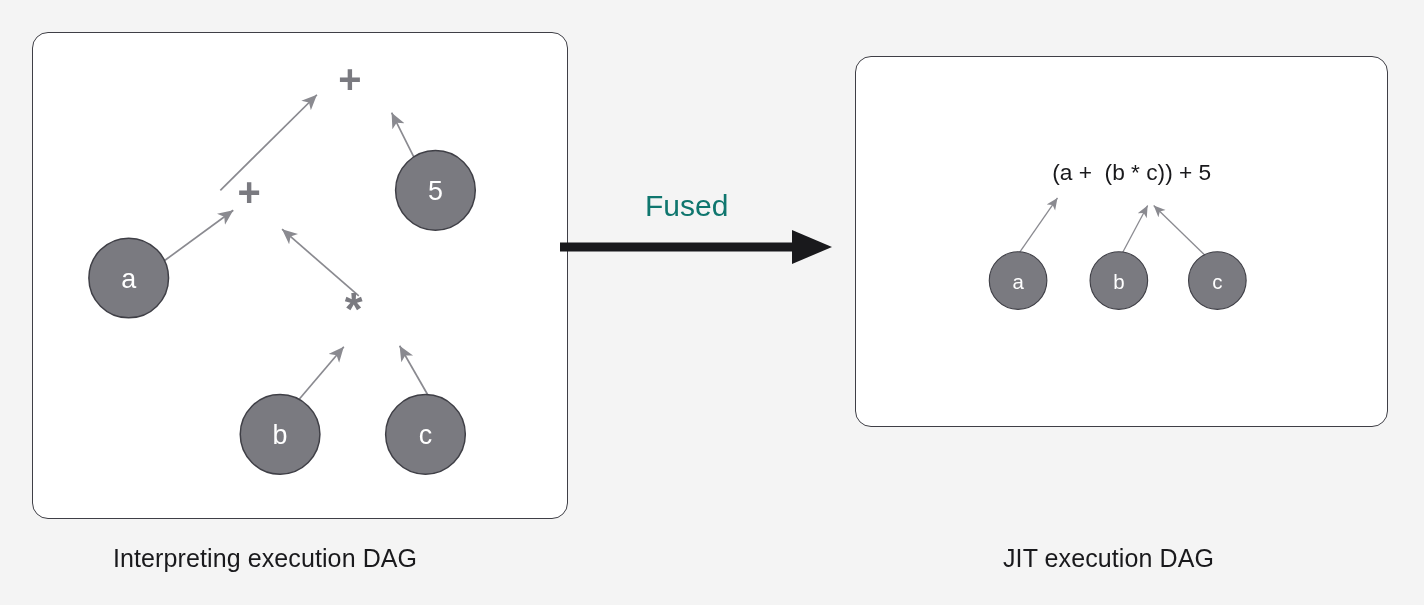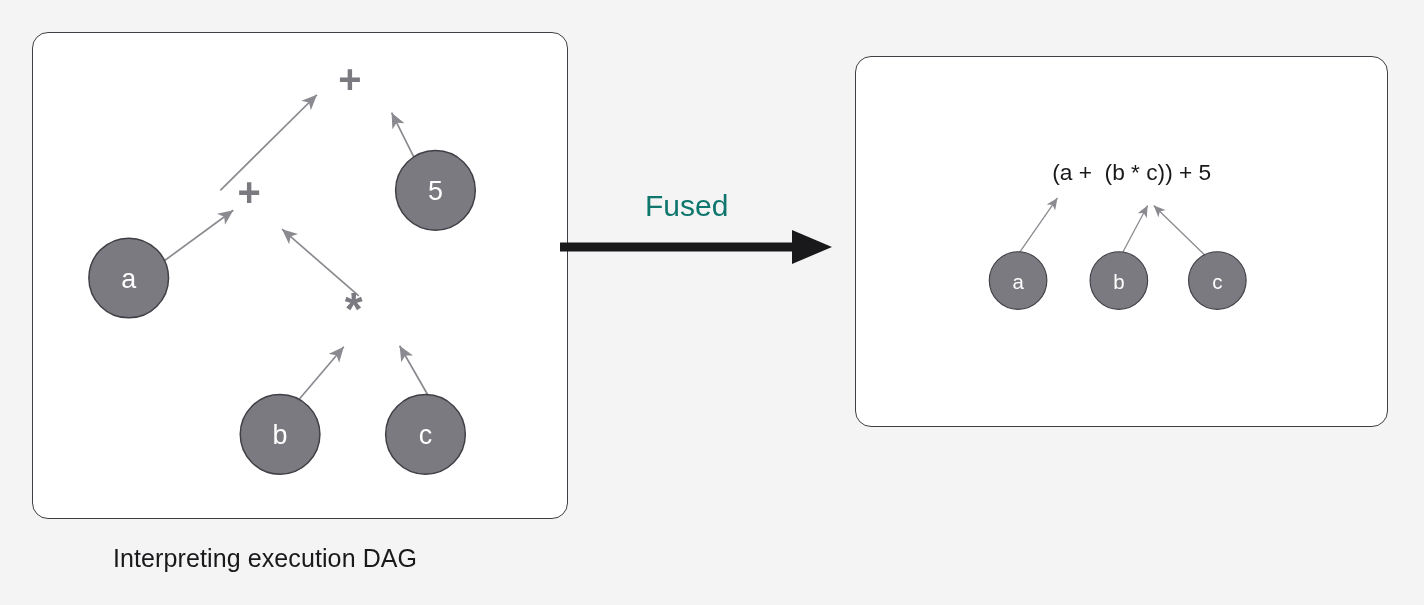--- a/index.html
+++ b/index.html
@@ -175,14 +175,15 @@
         <text class="node-text" x="263" y="296">b</text>
       </g>
       <g>
         <circle class="node-circle" cx="393" cy="295" r="38"></circle>
         <text class="node-text" x="393" y="296">c</text>
       </g>
     </svg>
   </div>
 
   <div class="caption" id="caption-left">Interpreting execution DAG</div>
+  <div class="caption" id="caption-right">JIT execution DAG</div>
 
 </div>
 
 </body></html>

